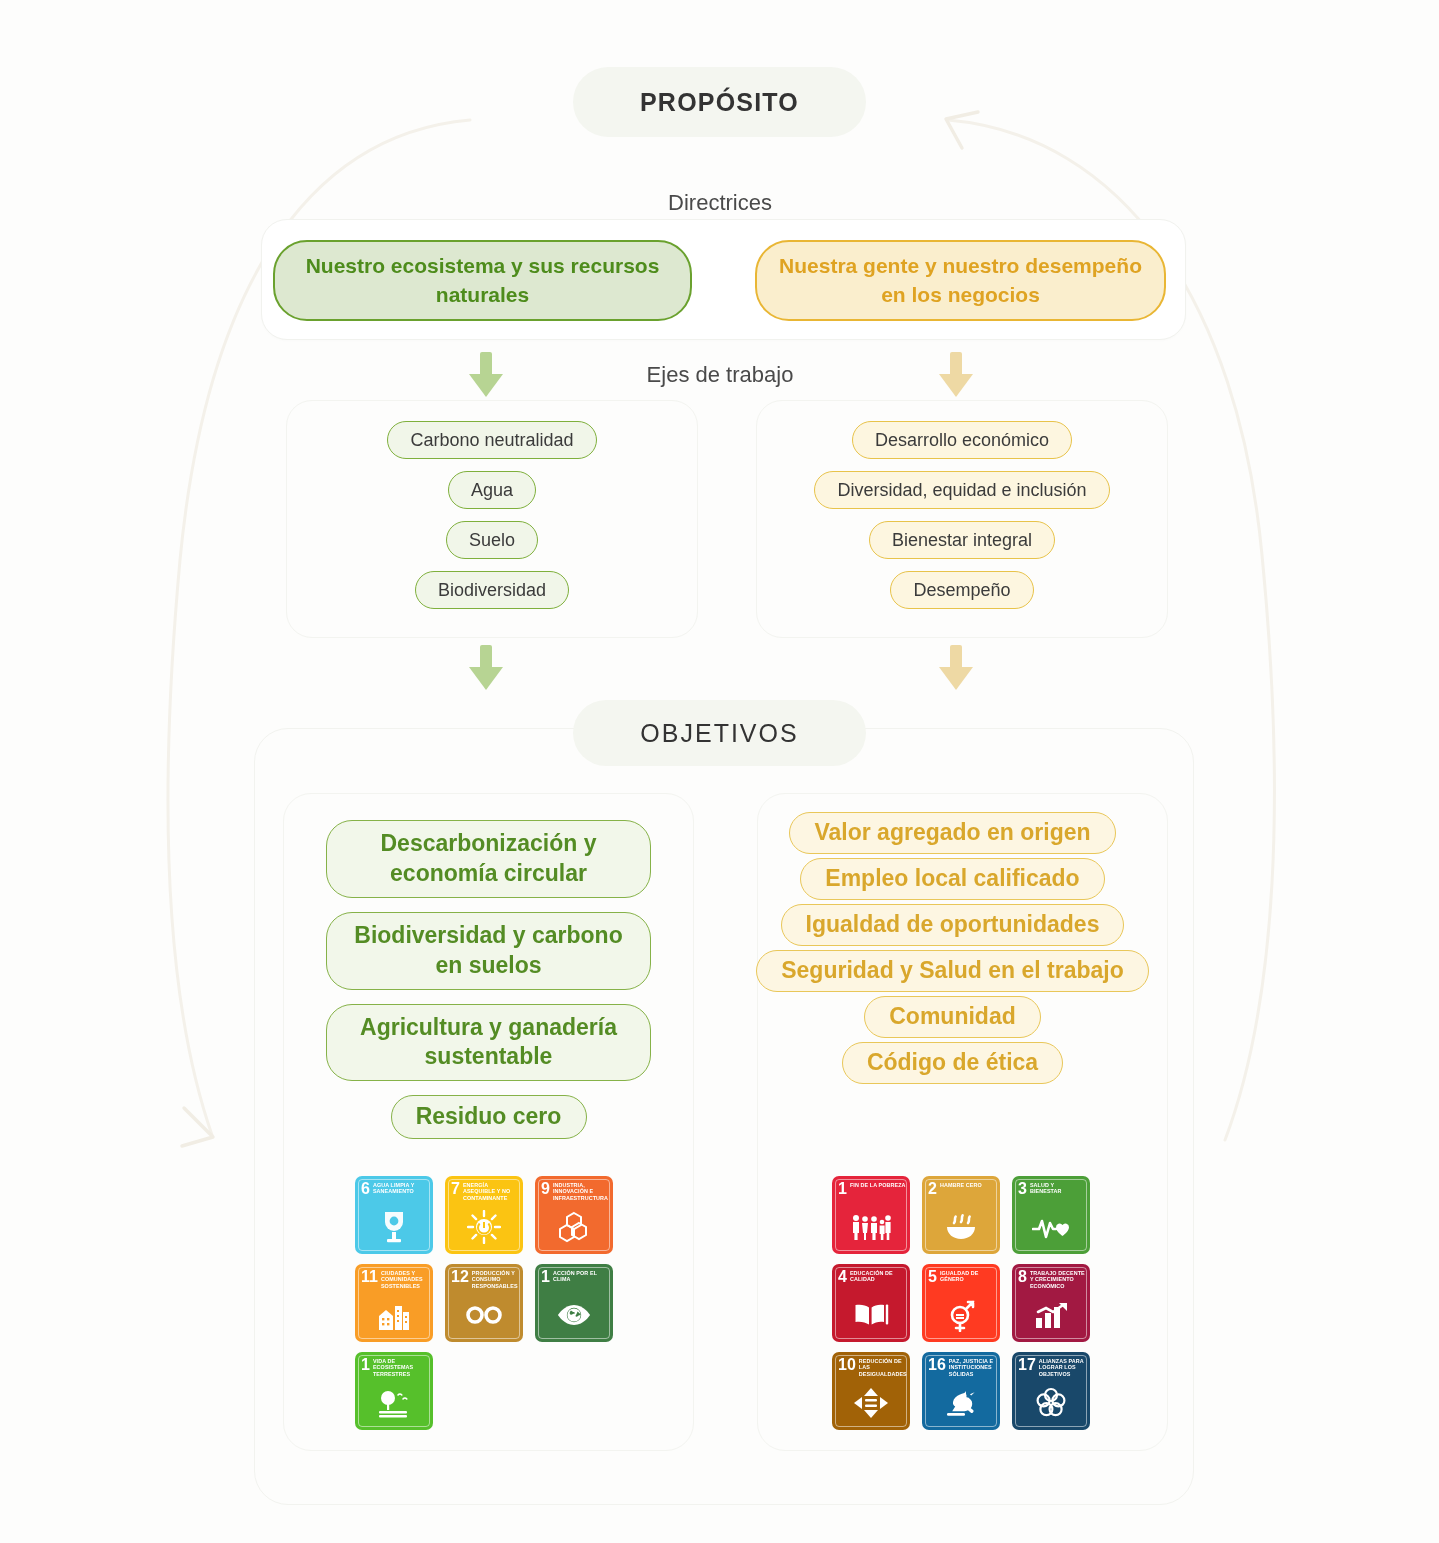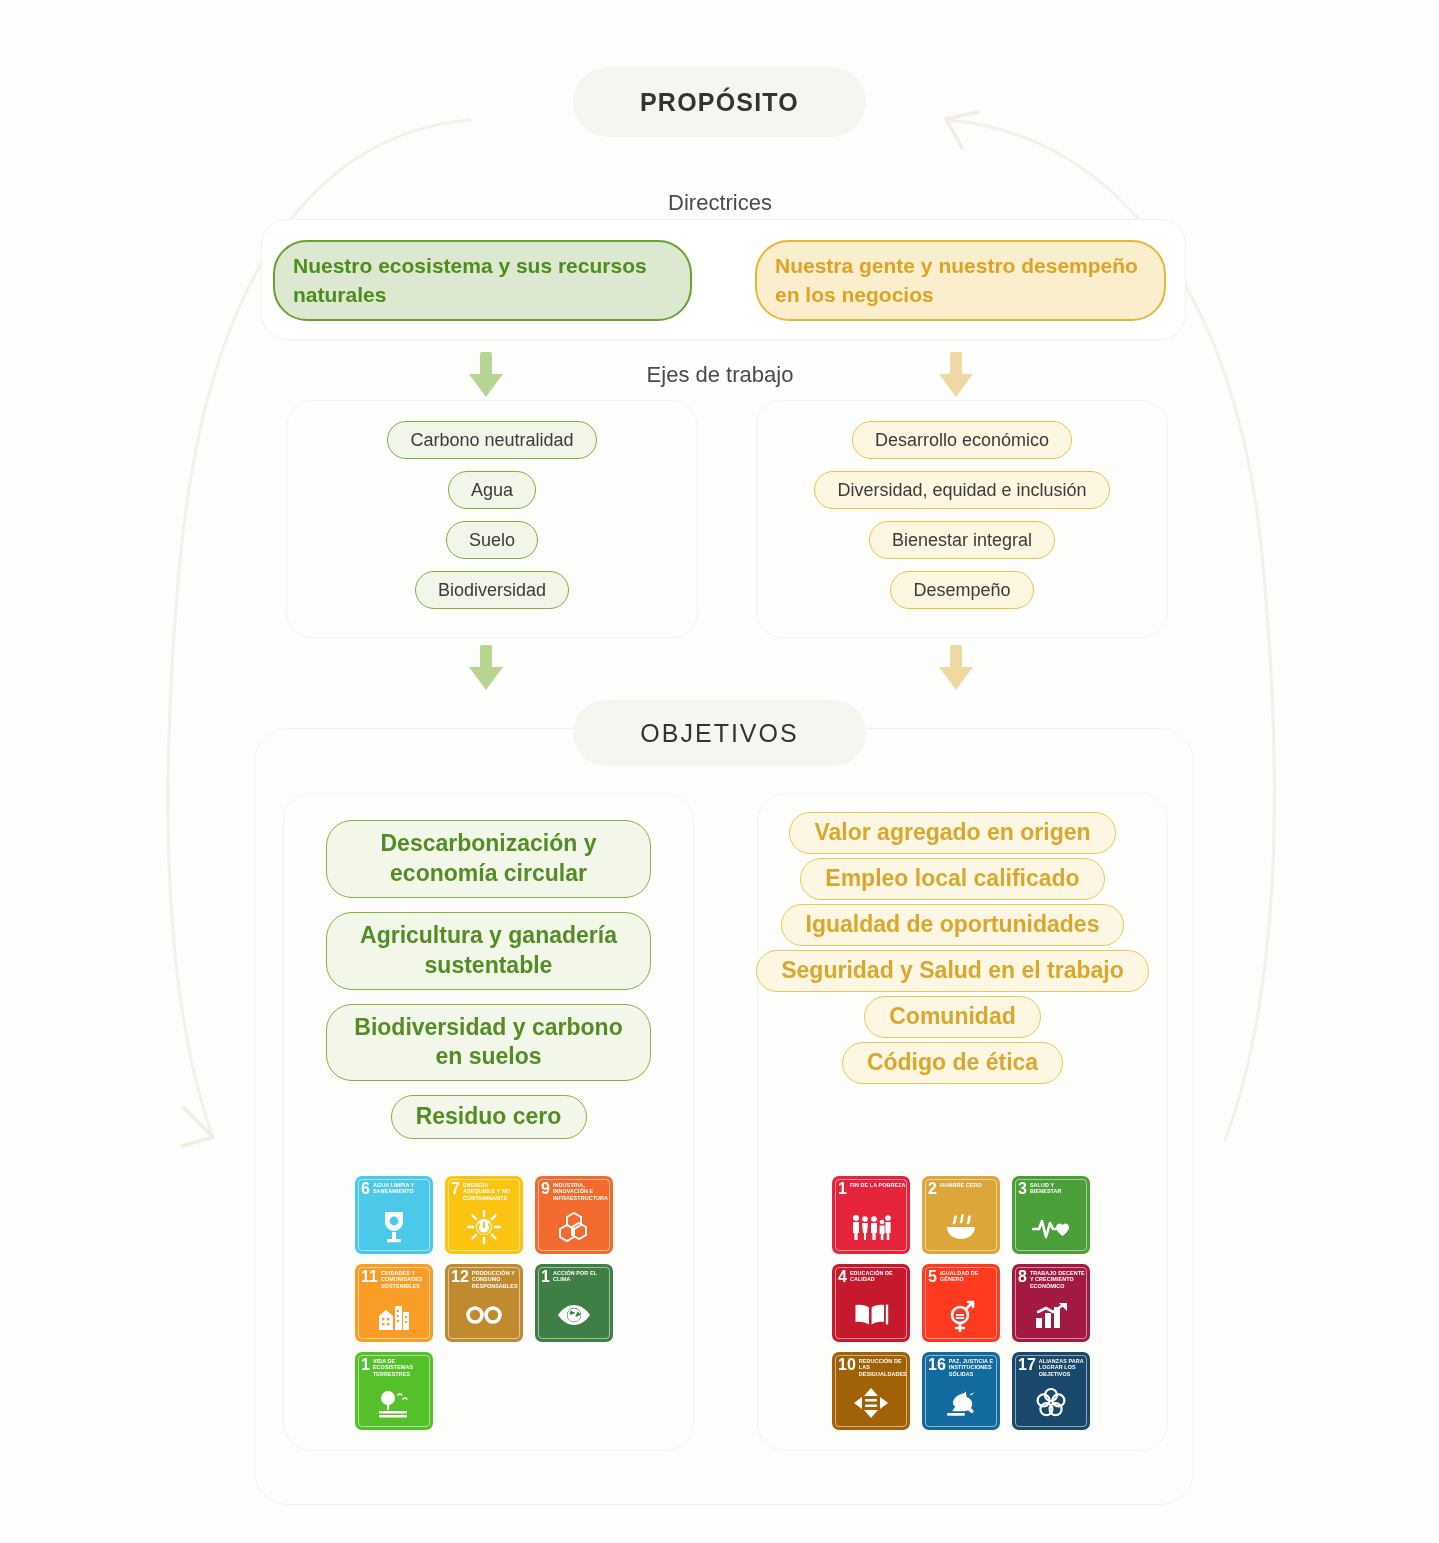--- a/index.html
+++ b/index.html
@@ -65,20 +65,21 @@
     border-radius: 26px;
     box-shadow: 0 1px 3px rgba(0,0,0,0.015);
     z-index: 3;
   }
   .directriz {
     position: absolute;
     border-radius: 34px;
     display: flex;
     align-items: center;
     justify-content: center;
+    text-align: center;
     font-size: 21px;
     font-weight: bold;
     line-height: 1.35;
     padding: 16px 18px;
   }
   #directriz-0 {
     left: 273px; top: 240px; width: 419px; height: 81px;
     background: #dde8d0; border: 2.5px solid #6aa12e; color: #4e8c1c;
     z-index: 4;
   }
@@ -306,22 +307,22 @@
 
   <div id="objetivos-outer"></div>
 
   <div class="header-pill" id="objetivos-pill">OBJETIVOS</div>
 
   <div class="obj-card" id="obj-card-left"></div>
   <div class="obj-card" id="obj-card-right"></div>
 
   <div class="obj-col" id="obj-col-left">
     <div class="obj-pill green two-line" style="width:325px;">Descarbonización y economía circular</div>
+    <div class="obj-pill green two-line" style="width:325px;">Biodiversidad y carbono en suelos</div>
     <div class="obj-pill green two-line" style="width:325px;">Agricultura y ganadería sustentable</div>
-    <div class="obj-pill green two-line" style="width:325px;">Biodiversidad y carbono en suelos</div>
     <div class="obj-pill green" style="width:196px; height:44px;">Residuo cero</div>
   </div>
 
   <div class="obj-col" id="obj-col-right">
     <div class="obj-pill amber" style="height:42px;">Valor agregado en origen</div>
     <div class="obj-pill amber" style="height:42px;">Empleo local calificado</div>
     <div class="obj-pill amber" style="height:42px;">Igualdad de oportunidades</div>
     <div class="obj-pill amber" style="height:42px;">Seguridad y Salud en el trabajo</div>
     <div class="obj-pill amber" style="height:42px;">Comunidad</div>
     <div class="obj-pill amber" style="height:42px;">Código de ética</div>

